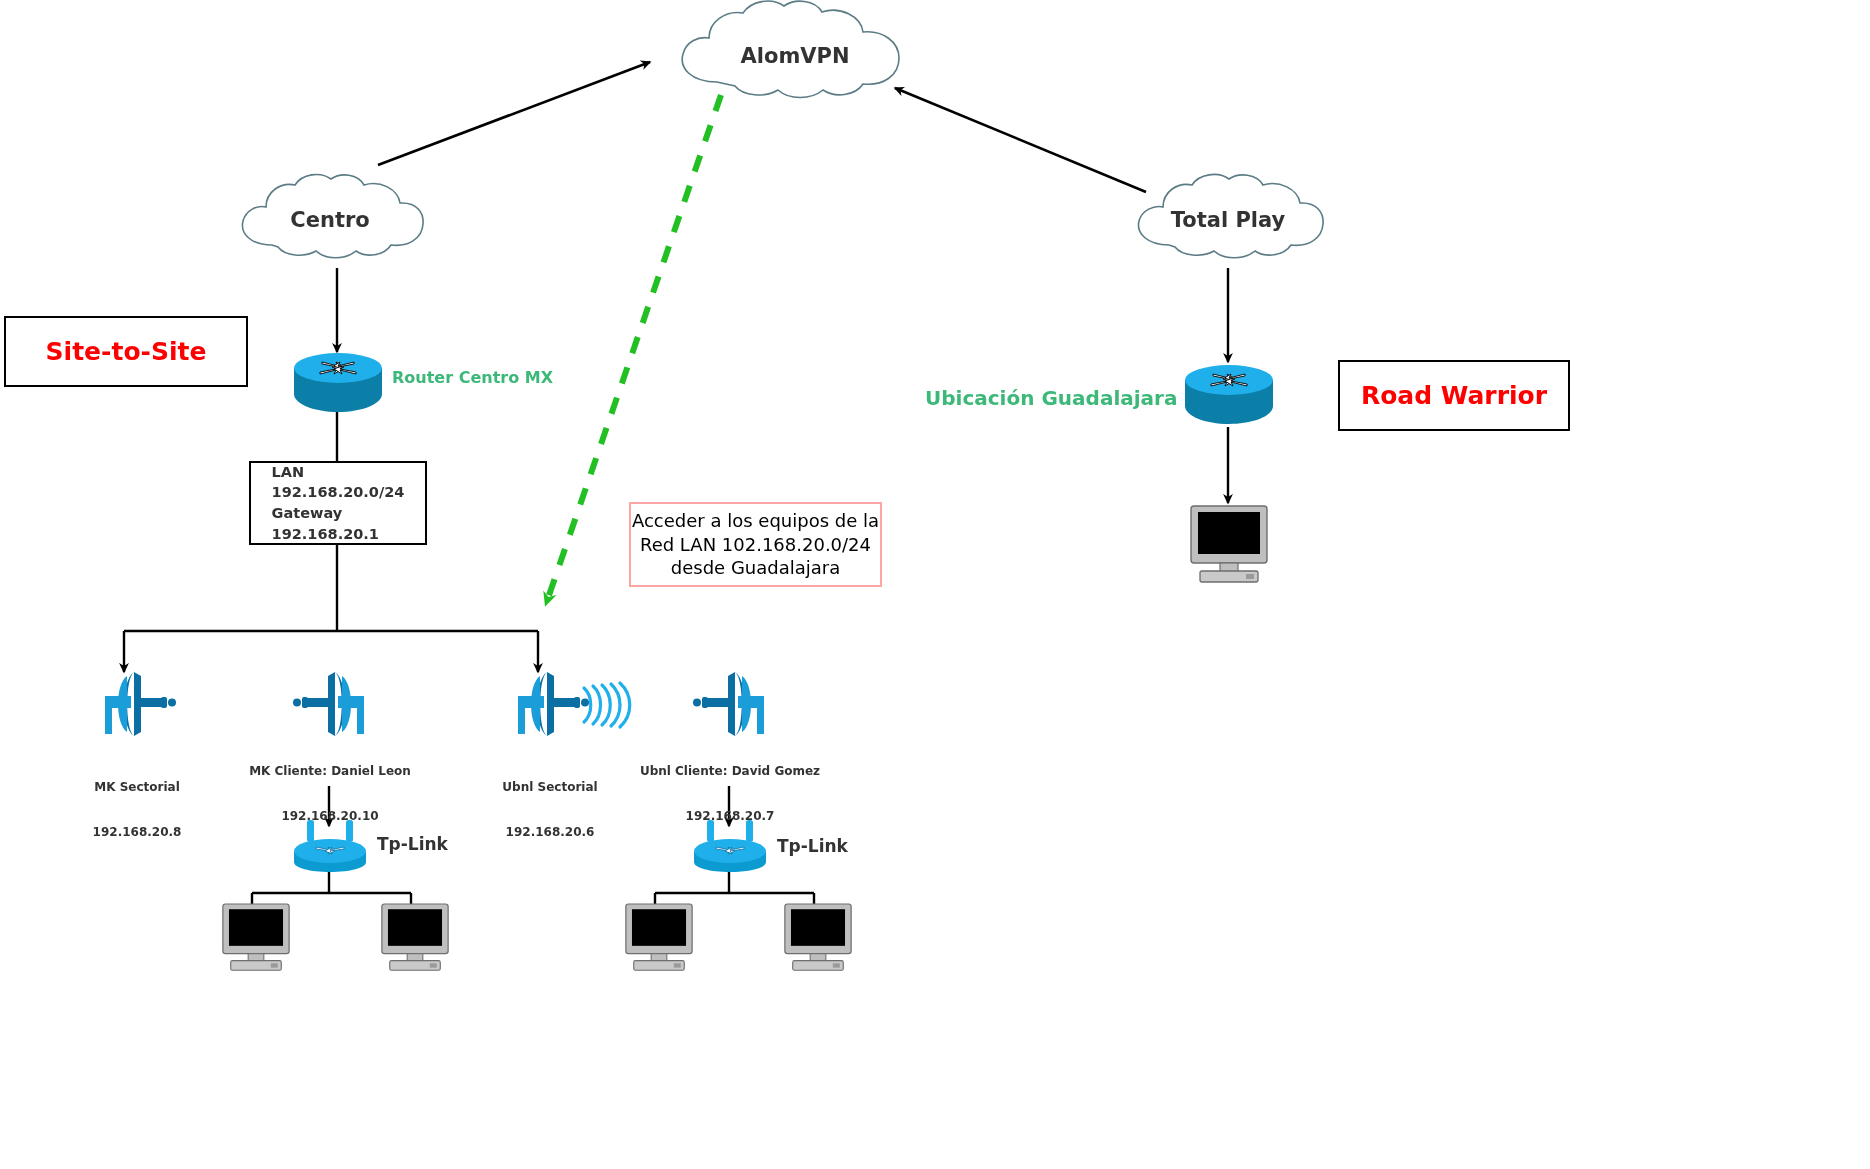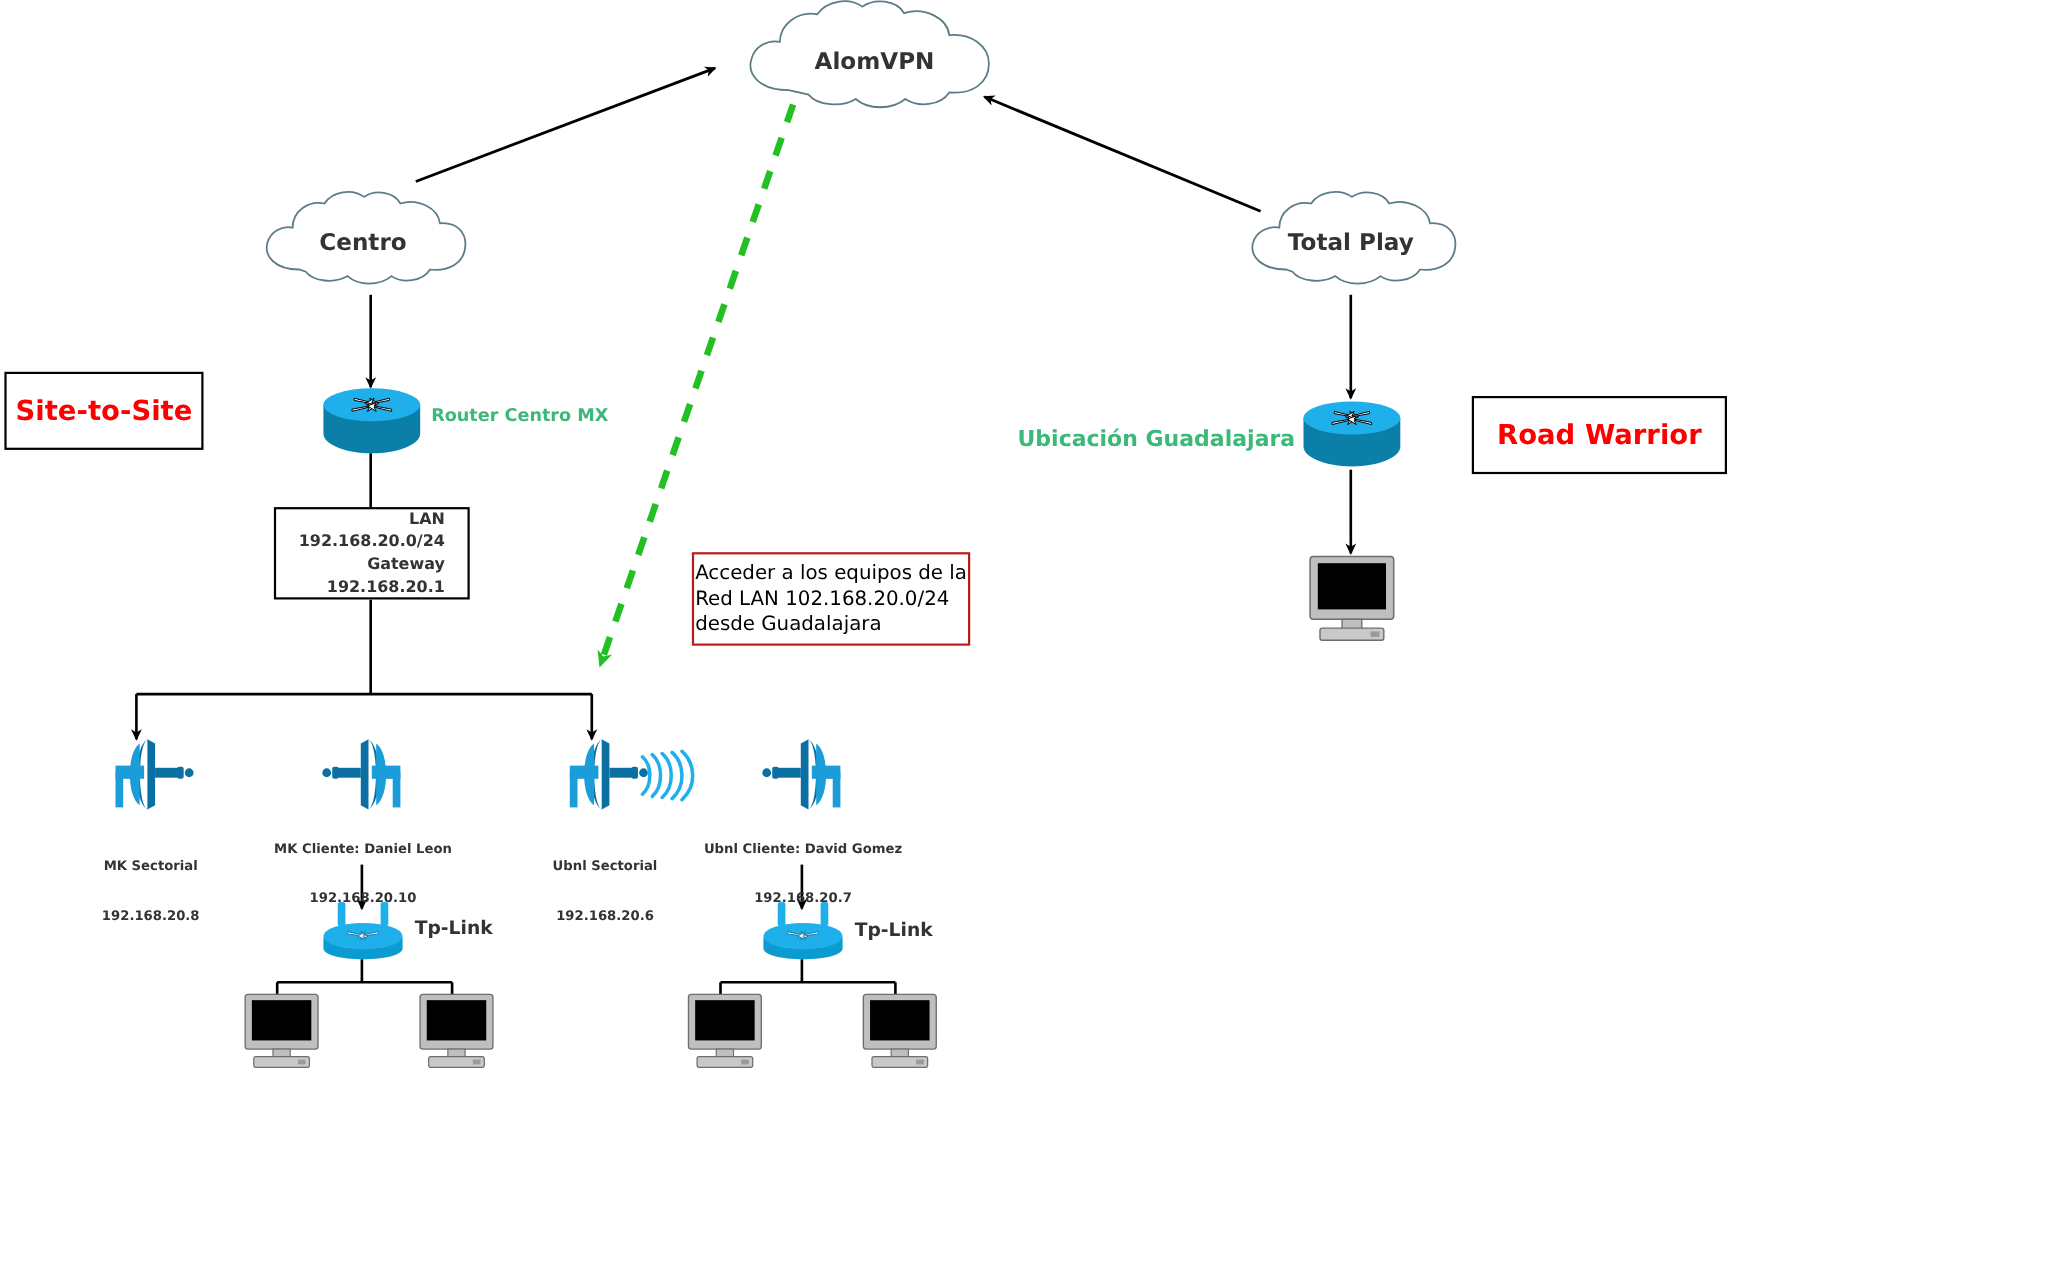--- a/index.html
+++ b/index.html
@@ -8,25 +8,25 @@
   #stage{position:absolute;left:0;top:0;width:1870px;height:1169px;}
   .node{position:absolute;}
   .lbl{position:absolute;white-space:pre;line-height:1.22;}
   .bold{font-weight:bold;}
   .dark{color:#333333;}
   .green{color:#3CB878;font-weight:bold;}
   .red{color:#FF0000;font-weight:bold;}
   .cloudlbl{font-weight:bold;color:#333333;font-size:21px;}
   .boxlbl{border:2px solid #000;background:#fff;box-sizing:border-box;
           display:flex;align-items:center;justify-content:center;text-align:center;}
-  .notebox{border:2px solid #b91c1c;background:#fff;box-sizing:border-box;
-           display:flex;align-items:center;justify-content:center;text-align:left;
+  .notebox{border:2px solid #fca5a5;background:#fff;box-sizing:border-box;
+           display:flex;align-items:center;justify-content:center;text-align:center;
            font-size:18px;color:#000;line-height:1.3;}
   .lanbox{border:2px solid #000;background:#fff;box-sizing:border-box;
-          display:flex;align-items:center;justify-content:center;text-align:right;
+          display:flex;align-items:center;justify-content:center;text-align:left;
           font-size:14.5px;font-weight:bold;color:#333;line-height:1.42;}
   .capt{position:absolute;text-align:center;font-weight:bold;color:#333;
         font-size:12px;line-height:1.25;white-space:pre;}
   svg{display:block;overflow:visible;}
 </style>
 </head>
 <body>
 
 <div id="stage">
 
@@ -101,21 +101,21 @@
     <svg width="200" height="106" viewBox="0 0 200 106">
       <path d="M41,80 C19,80 8,68 11,56 C14,45 26,40 35,42 C35,27 49,17 64,20
                C71,9 90,6 101,14 C111,7 129,9 135,20 C151,15 170,24 172,38
                C189,37 196,48 195,59 C194,74 180,82 163,80
                C156,91 137,93 127,86 C116,95 96,95 86,86
                C74,93 54,91 47,82 Z" fill="#ffffff" stroke="#5B7C85" stroke-width="1.6"></path>
     </svg>
     <div class="lbl cloudlbl" style="left:0;top:43px;width:200px;text-align:center;">Total Play</div>
   </div>
 
-  <div class="node boxlbl" style="left:4px;top:338px;width:181px;height:71px;">
+  <div class="node boxlbl" style="left:4px;top:316px;width:244px;height:71px;">
     <span class="red" style="font-size:25px;">Site-to-Site</span>
   </div>
 
   <div class="node boxlbl" style="left:1338px;top:360px;width:232px;height:71px;">
     <span class="red" style="font-size:25px;">Road Warrior</span>
   </div>
 
   <div class="node" style="left:292px;top:352px;">
     <svg width="92" height="62" viewBox="0 0 92 62">
       <path d="M2,16 L2,42 C2,52 22,60 46,60 C70,60 90,52 90,42 L90,16 Z" fill="#0B7FA8"></path>

